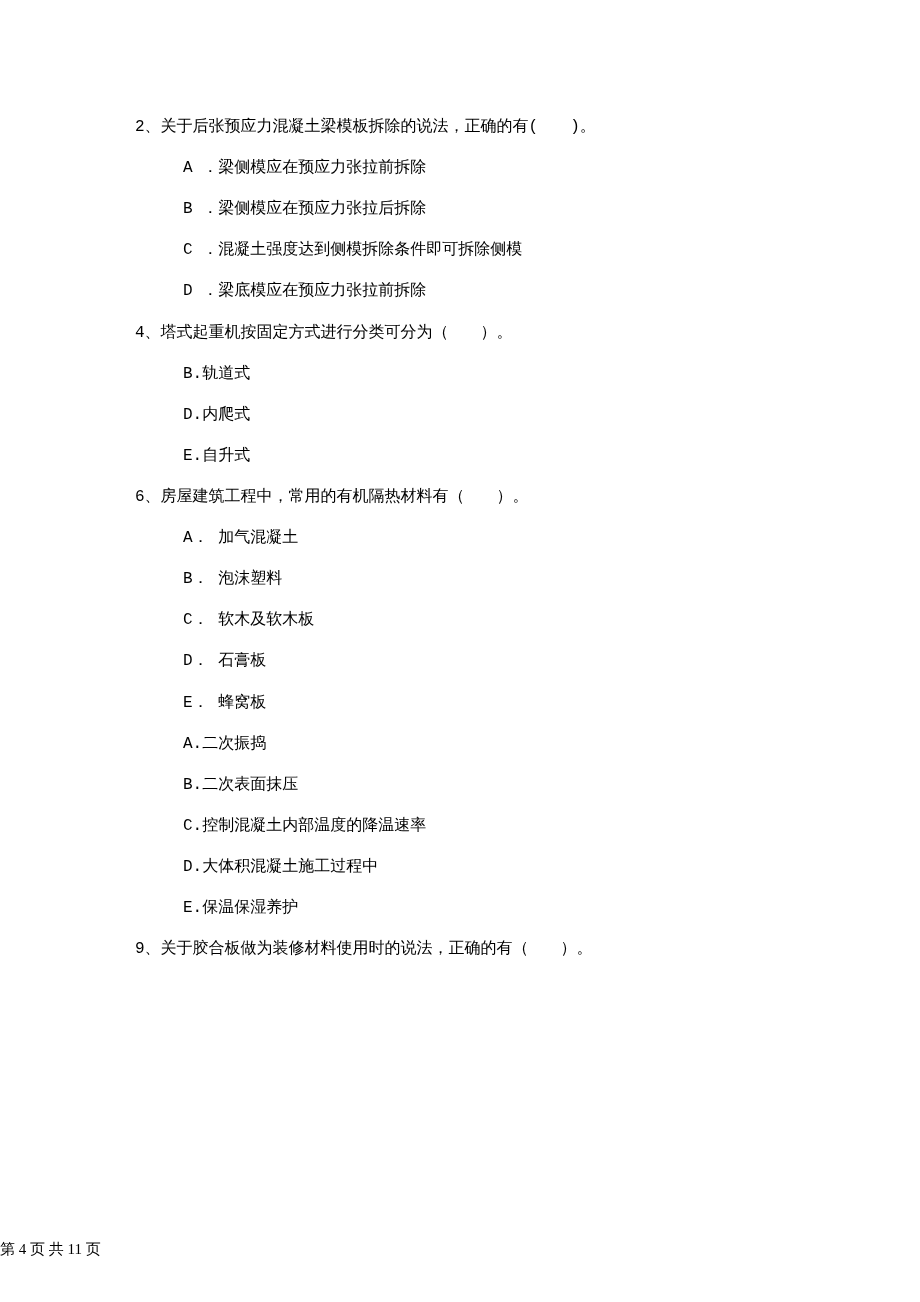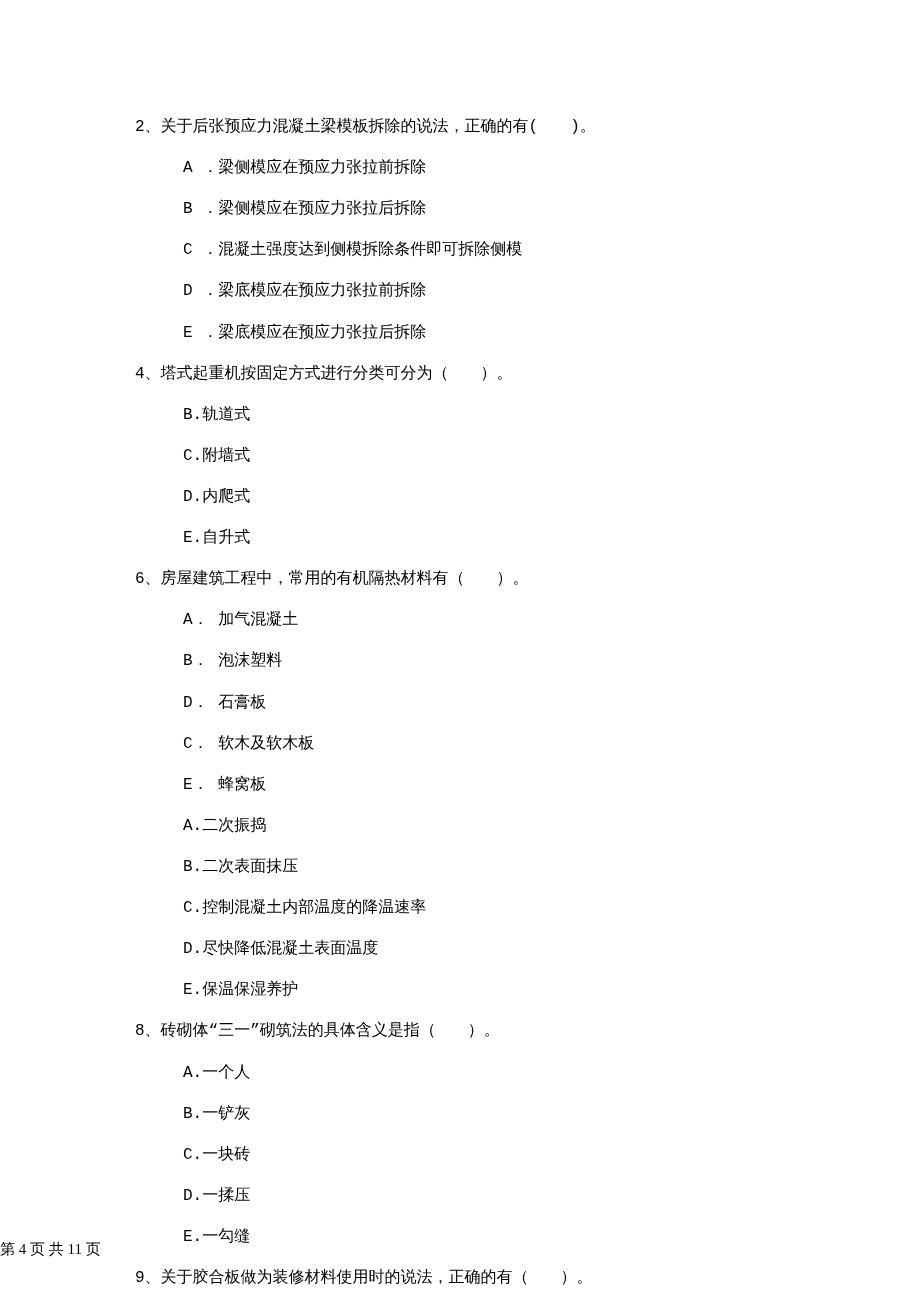--- a/index.html
+++ b/index.html
@@ -45,67 +45,55 @@
 
 <div class="content">
 
   <div class="question">
     <p class="q-stem"><span>2、</span><span>关于后张预应力混凝土梁模板拆除的说法，正确的有(　　)。</span></p>
     <div class="options">
       <p class="opt">A ．梁侧模应在预应力张拉前拆除</p>
       <p class="opt">B ．梁侧模应在预应力张拉后拆除</p>
       <p class="opt">C ．混凝土强度达到侧模拆除条件即可拆除侧模</p>
       <p class="opt">D ．梁底模应在预应力张拉前拆除</p>
-      <p class="opt">E ．梁底模应在预应力张拉后拆除</p>
     </div>
   </div>
 
 
   <div class="question">
     <p class="q-stem"><span>4、</span><span>塔式起重机按固定方式进行分类可分为（　　）。</span></p>
     <div class="options">
       <p class="opt">B.轨道式</p>
-      <p class="opt">C.附墙式</p>
       <p class="opt">D.内爬式</p>
       <p class="opt">E.自升式</p>
     </div>
   </div>
 
 
   <div class="question">
     <p class="q-stem"><span>6、</span><span>房屋建筑工程中，常用的有机隔热材料有（　　）。</span></p>
     <div class="options">
       <p class="opt">A． 加气混凝土</p>
       <p class="opt">B． 泡沫塑料</p>
+      <p class="opt">C． 软木及软木板</p>
       <p class="opt">D． 石膏板</p>
-      <p class="opt">C． 软木及软木板</p>
       <p class="opt">E． 蜂窝板</p>
     </div>
   </div>
 
   <div class="question">
     <div class="options">
       <p class="opt">A.二次振捣</p>
       <p class="opt">B.二次表面抹压</p>
       <p class="opt">C.控制混凝土内部温度的降温速率</p>
-      <p class="opt">D.尽快降低混凝土表面温度</p>
+      <p class="opt">D.大体积混凝土施工过程中</p>
       <p class="opt">E.保温保湿养护</p>
     </div>
   </div>
 
-  <div class="question">
-    <p class="q-stem"><span>8、</span><span>砖砌体“三一”砌筑法的具体含义是指（　　）。</span></p>
-    <div class="options">
-      <p class="opt">A.一个人</p>
-      <p class="opt">B.一铲灰</p>
-      <p class="opt">C.一块砖</p>
-      <p class="opt">D.一揉压</p>
-      <p class="opt">E.一勾缝</p>
-    </div>
-  </div>
 
   <div class="question">
     <p class="q-stem"><span>9、</span><span>关于胶合板做为装修材料使用时的说法，正确的有（　　）。</span></p>
   </div>
 
 </div>
 
 <div class="footer">第 4 页 共 11 页</div>
 
 </body></html>

